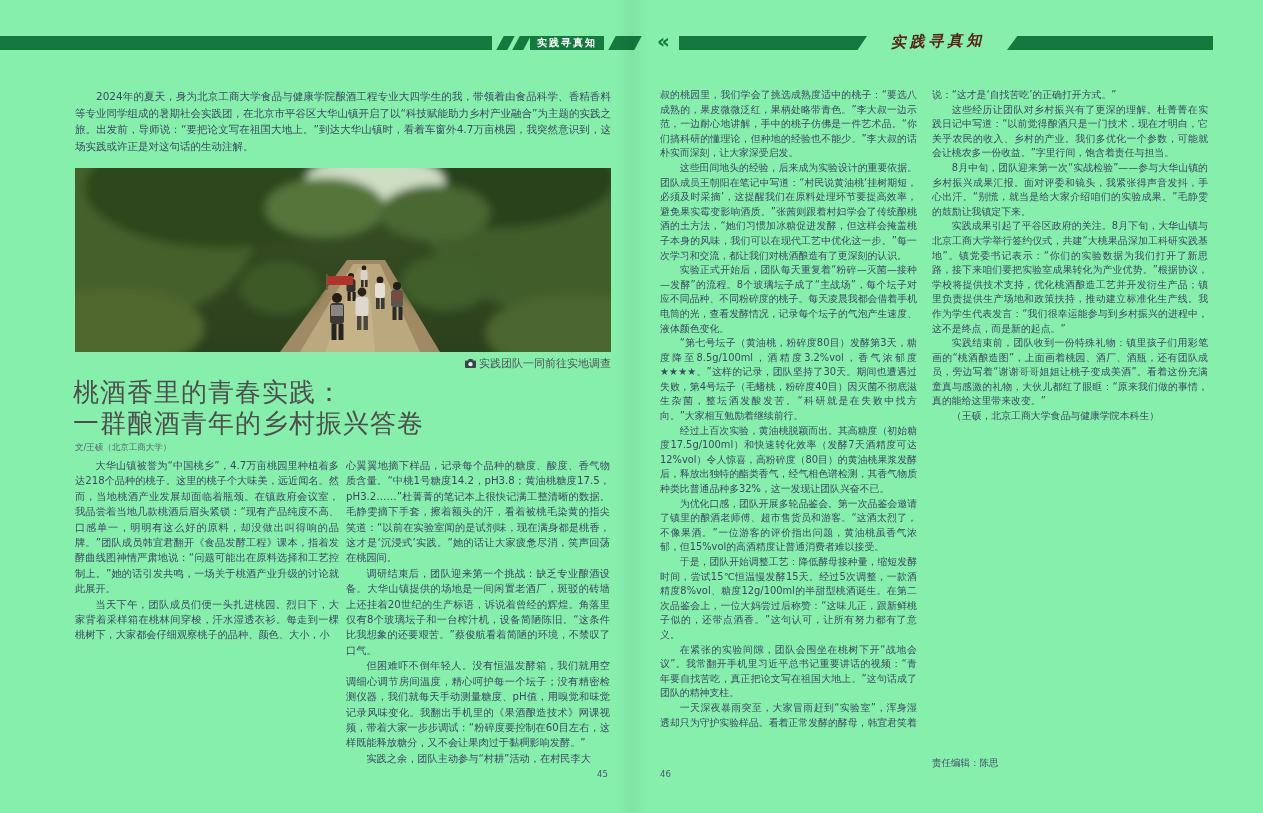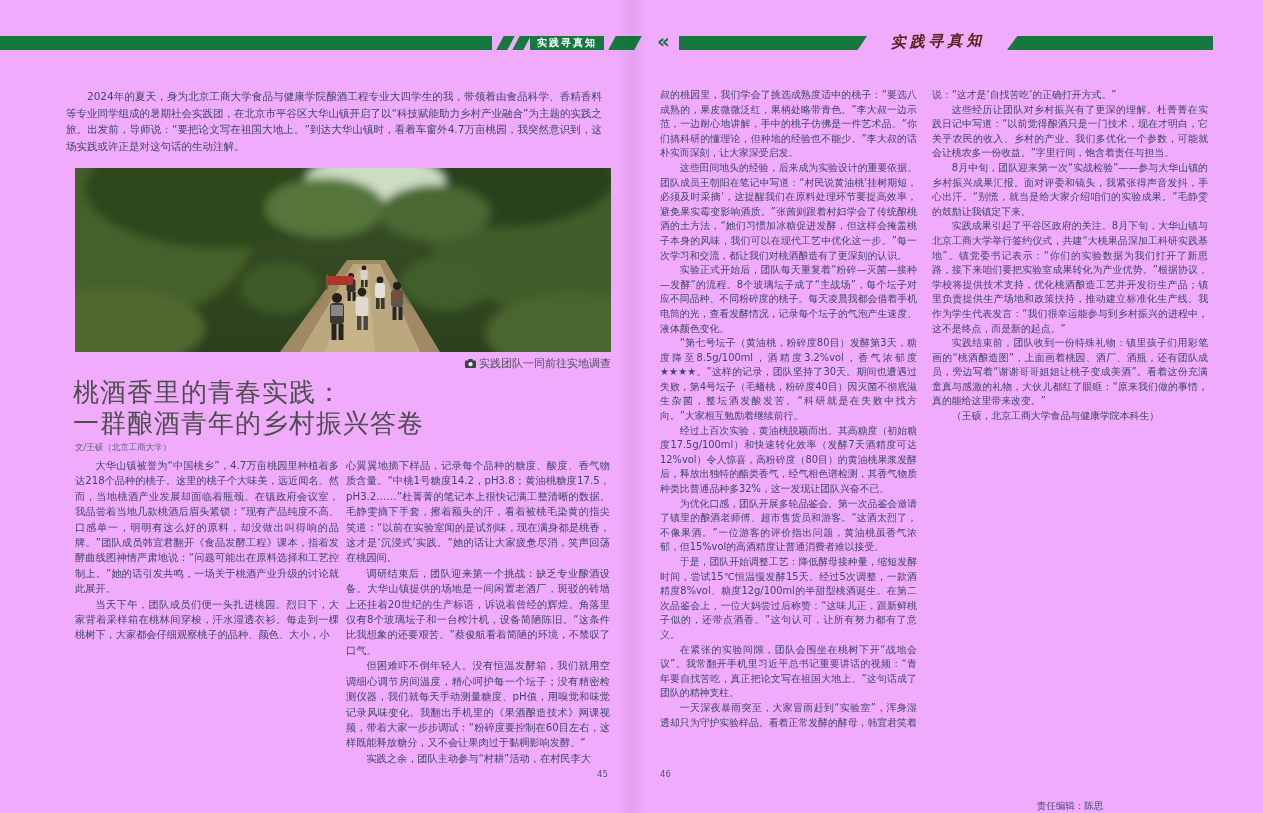--- a/index.html
+++ b/index.html
@@ -1,17 +1,17 @@
 <!DOCTYPE html>
 <html><head>
 <meta charset="utf-8">
 <style>
   * { margin:0; padding:0; box-sizing:border-box; }
   html,body { width:1263px; height:813px; background:#fdfdfc; font-family:"DejaVu Sans",sans-serif; }
-  .spread { position:relative; width:1263px; height:813px; background:#f0abfc; overflow:hidden; }
+  .spread { position:relative; width:1263px; height:813px; background:#86efac; overflow:hidden; }
   .fold { position:absolute; left:616px; top:0; width:32px; height:813px;
           background:linear-gradient(90deg, rgba(0,0,0,0) 0%, rgba(0,0,0,0.05) 50%, rgba(0,0,0,0) 100%); }
 
   
   .hdrL { position:absolute; left:0; top:36px; height:14px; width:632px; }
   .hdrL .bar-main { position:absolute; left:0; top:0; width:492px; height:14px; background:#15793f; }
   .hdrL .slash { position:absolute; top:0; height:14px; width:11px; background:#15793f; transform:skewX(-28deg); }
   .hdrL .s1 { left:500px; } .hdrL .s2 { left:516px; }
   .hdrL .label-box { position:absolute; left:530px; top:0; width:74px; height:14px; background:#15793f;
                      color:#ffffff; font-size:10px; font-weight:bold; line-height:14px; text-align:center; letter-spacing:2px; }
@@ -21,21 +21,21 @@
   .hdrR .chev { position:absolute; left:2px; top:-3px; color:#15793f; font-size:20px; font-weight:bold; line-height:20px; }
   .hdrR .bar1 { position:absolute; left:24px; top:2px; width:188px; height:14px; background:#15793f;
                 clip-path:polygon(0 0,100% 0,95% 100%,0 100%); }
   .hdrR .callig { position:absolute; left:218px; top:-2px; width:130px; text-align:center; color:#5a231a;
                   font-family:"DejaVu Serif",serif; font-style:italic; font-weight:bold; font-size:15px;
                   letter-spacing:4px; transform:rotate(-1.5deg); }
   .hdrR .bar2 { position:absolute; left:352px; top:2px; width:206px; height:14px; background:#15793f;
                 clip-path:polygon(5% 0,100% 0,100% 100%,0 100%); }
 
   
-  .intro { position:absolute; left:66px; top:88px; width:536px; font-size:10.5px; line-height:16.6px;
+  .intro { position:absolute; left:75px; top:88px; width:536px; font-size:10.5px; line-height:16.6px;
            color:#3c4963; text-align:justify; text-indent:2em; }
   .photo { position:absolute; left:75px; top:168px; width:536px; height:184px; overflow:hidden; background:#33491f; }
   .caption { position:absolute; left:75px; top:356px; width:536px; text-align:right; font-size:11px; color:#4d5258; }
   .caption svg { vertical-align:-1px; margin-right:3px; }
   .title { position:absolute; left:73px; top:377px; width:540px; font-size:26px; font-weight:400;
            color:#4e4e4e; line-height:31px; letter-spacing:1px; }
   .byline { position:absolute; left:75px; top:442px; font-size:8.5px; color:#5a6374; }
 
   .col { position:absolute; font-size:10.2px; line-height:15.4px; color:#3c4963; text-align:justify; overflow:hidden; }
   .colL1 { left:75px;  top:458px; width:264px; height:334px; }
@@ -45,21 +45,21 @@
 
   .pagenum { position:absolute; font-size:8.5px; color:#4a5a6e; }
   .pn-left  { left:597px; top:769px; }
   .pn-right { left:660px; top:769px; }
 
   
   .colR { font-size:9.9px; line-height:14.6px; }
   .colR1 { left:660px; top:88px; width:257px; height:705px; }
   .colR2 { left:932px; top:88px; width:276px; height:705px; }
   .attrib { text-indent:2em; color:#3c4963; }
-  .editor { position:absolute; left:932px; top:800px; width:276px; text-align:center;
+  .editor { position:absolute; left:932px; top:757px; width:276px; text-align:left;
             font-size:9.5px; color:#41506b; }
 </style>
 </head>
 <body>
 
 <div class="spread">
 
   <div>
 
     <div class="hdrL">

